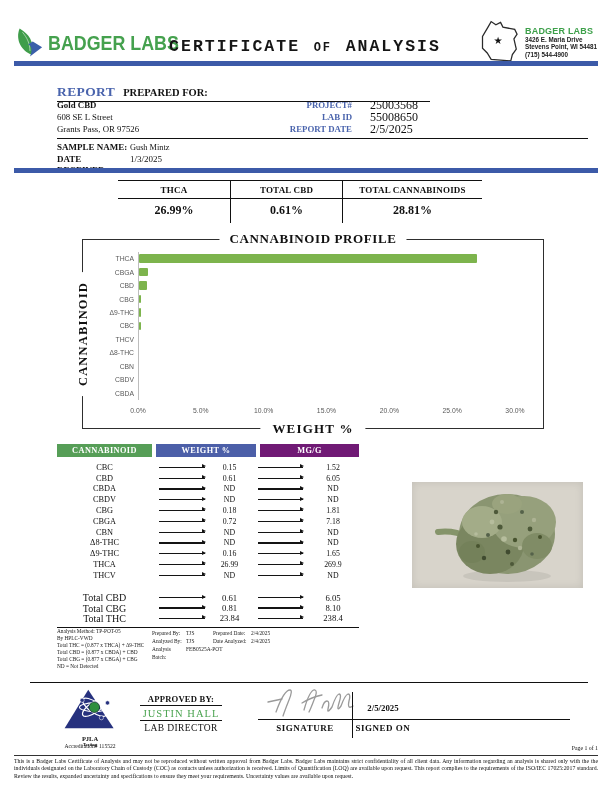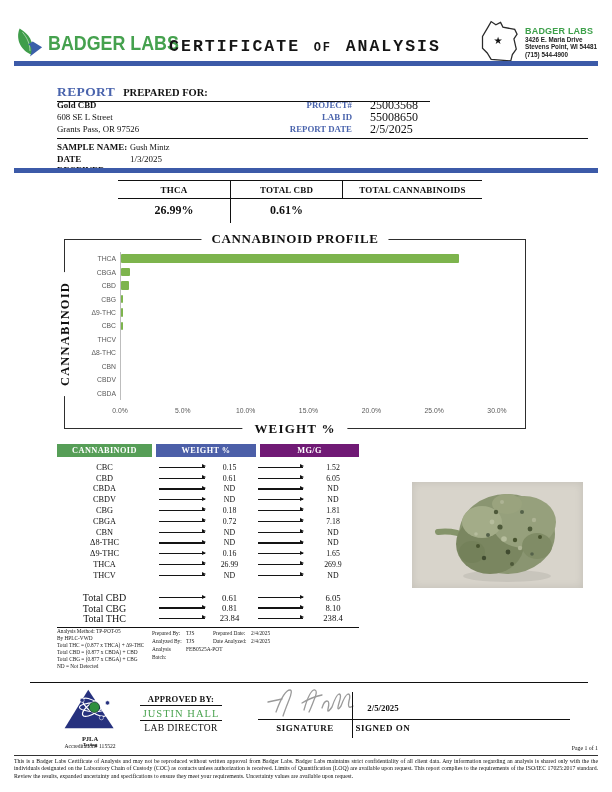--- a/index.html
+++ b/index.html
@@ -37,21 +37,21 @@
   .sample .sval{font-size:8.3px;}
 
   
   .sumtable{position:absolute;left:118px;top:180px;width:364px;display:grid;
             grid-template-columns:112px 112px 140px;border-top:1.6px solid #111;}
   .sum-h{font-weight:bold;font-size:9px;text-align:center;padding:4px 0 3px;border-bottom:1.3px solid #111;letter-spacing:.2px;}
   .sum-v{font-weight:bold;font-size:12px;text-align:center;padding:4px 0 5px;}
   .sum-div{border-left:1.2px solid #111;}
 
   
-  .chart-box{position:absolute;left:64px;top:239px;width:460px;height:188px;border:1.5px solid #2e2e2e;}
+  .chart-box{position:absolute;left:82px;top:239px;width:460px;height:188px;border:1.5px solid #2e2e2e;}
   .chart-title{position:absolute;top:-9px;left:50%;transform:translateX(-50%);background:#fff;
                padding:0 10px;font-weight:bold;font-size:13px;letter-spacing:.6px;white-space:nowrap;}
   .chart-ylab{position:absolute;left:0;top:50%;transform:translate(-50%,-50%) rotate(-90deg);
               background:#fff;padding:0 10px;font-weight:bold;font-size:12.5px;letter-spacing:1.2px;white-space:nowrap;}
   .chart-xlab{position:absolute;bottom:-9px;left:50%;transform:translateX(-50%);background:#fff;
               padding:0 12px;font-weight:bold;font-size:13px;letter-spacing:1.2px;white-space:nowrap;}
   .plot{position:absolute;left:55px;top:12px;right:28px;bottom:28px;border-left:1px solid #bdbdbd;}
   .crow{position:relative;height:13.45px;display:flex;align-items:center;}
   .clab{position:absolute;right:100%;margin-right:5px;font-family:"Liberation Sans",sans-serif;
         font-size:6.8px;color:#595959;white-space:nowrap;}
@@ -185,20 +185,21 @@
   </div>
 
   <div class="rule-blue" style="top:168px;"></div>
 
   <div class="sumtable">
     <div class="sum-h">THCA</div>
     <div class="sum-h sum-div">TOTAL CBD</div>
     <div class="sum-h sum-div">TOTAL CANNABINOIDS</div>
     <div class="sum-v">26.99%</div>
     <div class="sum-v sum-div">0.61%</div>
+    <div class="sum-v sum-div">28.81%</div>
   </div>
 
   <div class="chart-box">
     <div class="chart-title">CANNABINOID PROFILE</div>
     <div class="chart-ylab">CANNABINOID</div>
     <div class="plot">
         <div class="crow">
           <span class="clab">THCA</span>
           <div class="cbar" style="width: 89.9667%; background: rgb(125, 180, 77);"></div>
         </div>

